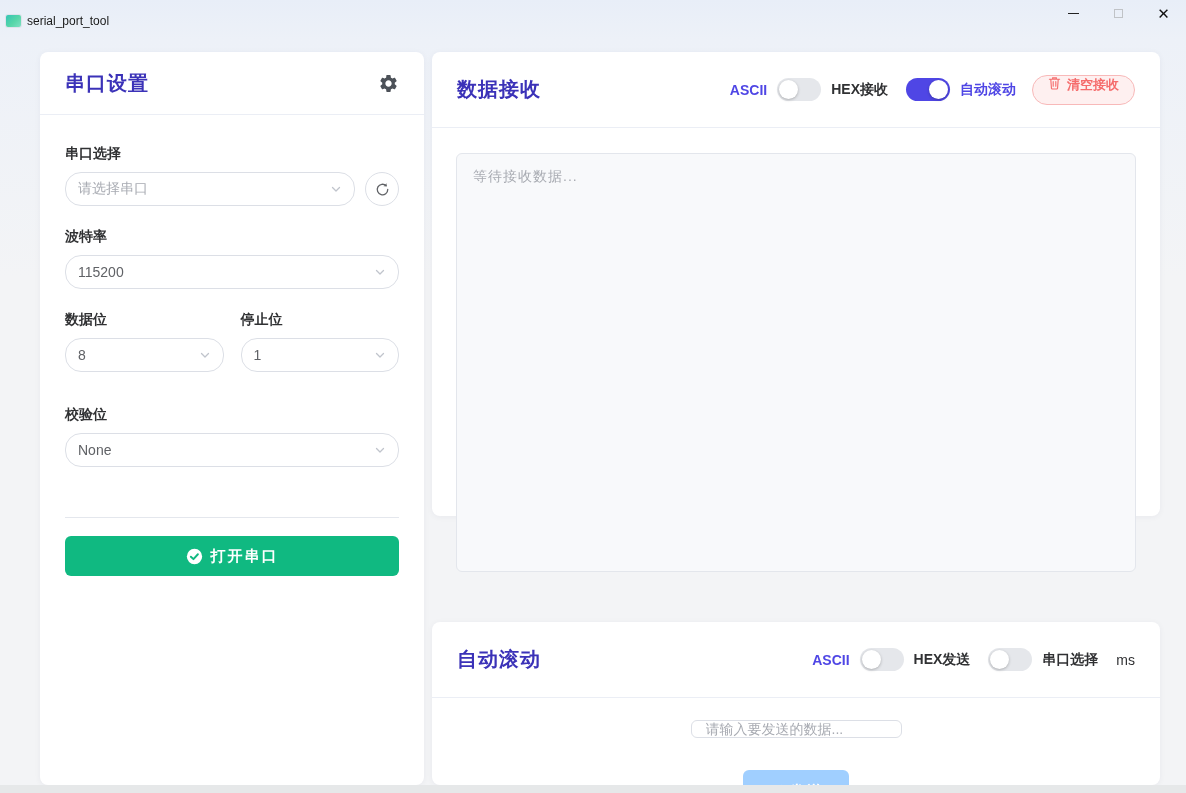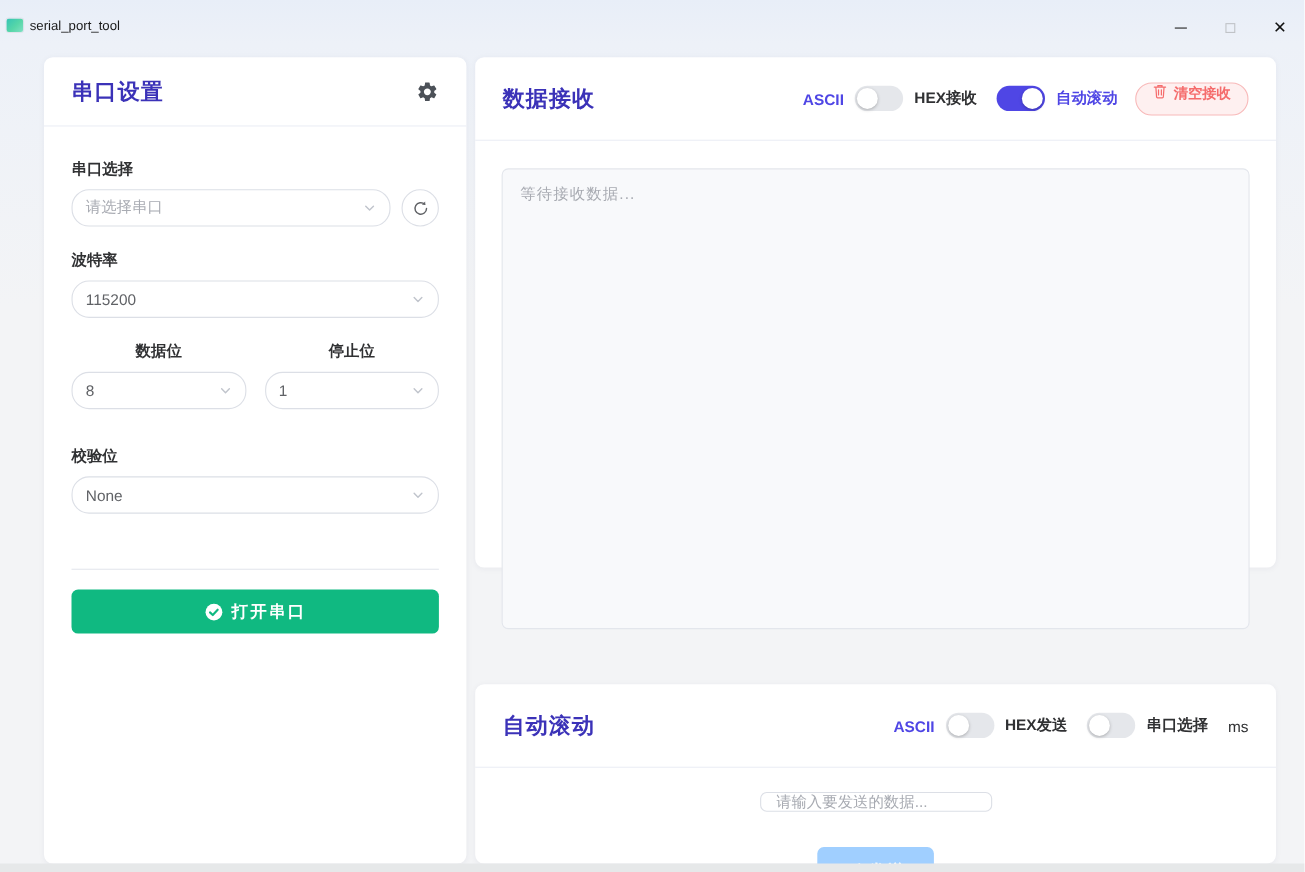--- a/index.html
+++ b/index.html
@@ -2,21 +2,21 @@
 <html><head>
 <meta charset="utf-8">
 <style>
   * { margin:0; padding:0; box-sizing:border-box; }
   html,body { width:1186px; height:793px; overflow:hidden; }
   body { font-family:"Liberation Sans","DejaVu Sans",sans-serif; }
   .window { position:relative; width:1186px; height:793px;
     background:linear-gradient(180deg,#e8eef8 0%,#edf1f8 5%,#f3f4f6 35%,#f3f4f6 100%); }
 
   
-  .titlebar { position:absolute; top:12px; left:0; right:0; height:28px; display:flex; align-items:flex-start; }
+  .titlebar { position:absolute; top:0; left:0; right:0; height:28px; display:flex; align-items:flex-end; }
   .titlebar-left { display:flex; align-items:center; gap:6px; padding:4px 0 0 6px; }
   .app-icon { width:15px; height:12px; border-radius:2px;
     background:linear-gradient(135deg,#35c4b5 0%,#57d6a8 55%,#7fe0c3 100%); box-shadow:0 0 0 1px rgba(0,0,0,.05); }
   .app-title { font-size:12px; color:#1a1a1a; }
   .win-btns { position:absolute; right:0; top:0; display:flex; }
   .win-btn { width:45px; height:26px; display:flex; align-items:center; justify-content:center; cursor:pointer; }
   .glyph-min { width:11px; border-top:1.5px solid #222; display:block; }
   .glyph-max { width:9px; height:9px; border:1px solid #c0c3c7; display:block; }
   .glyph-close { font-size:15px; color:#111; line-height:1; }
 
@@ -36,21 +36,21 @@
   .form-group { margin-bottom:22px; }
   .form-label { display:block; font-size:14px; font-weight:bold; color:#303133; margin-bottom:9px; }
   .select { height:34px; border:1px solid #dcdfe6; border-radius:16px; background:#fff;
     display:flex; align-items:center; justify-content:space-between; padding:0 12px;
     font-size:14px; color:#606266; cursor:pointer; }
   .select .ph { color:#a8abb2; }
   .port-row { display:flex; align-items:center; gap:10px; }
   .port-row .select { flex:1; }
   .icon-btn-round { width:34px; height:34px; min-width:34px; border-radius:50%;
     border:1px solid #dcdfe6; background:#fff; display:flex; align-items:center; justify-content:center; cursor:pointer; }
-  .row2 { display:flex; gap:17px;text-align:center; }
+  .row2 { display:flex; gap:17px; }
   .row2 > div { flex:1; }
   .mt-extra { margin-top:34px; }
   .settings-divider { border-top:1px solid #e4e7ed; margin-top:50px; }
   .open-btn { margin-top:18px; width:100%; height:40px; background:#10b981; border:none; border-radius:6px;
     color:#fff; font-size:15px; font-weight:bold; display:flex; align-items:center; justify-content:center;
     gap:8px; cursor:pointer; letter-spacing:2px; }
 
   
   .hdr-controls { display:flex; align-items:center; gap:10px; }
   .lbl-indigo { font-size:14px; font-weight:bold; color:#4f46e5; }

